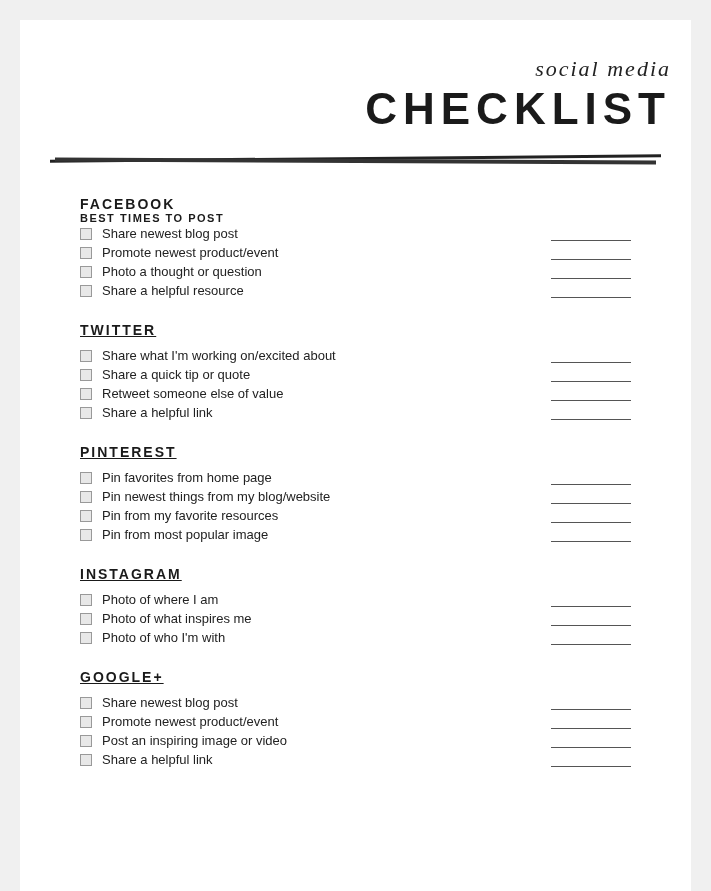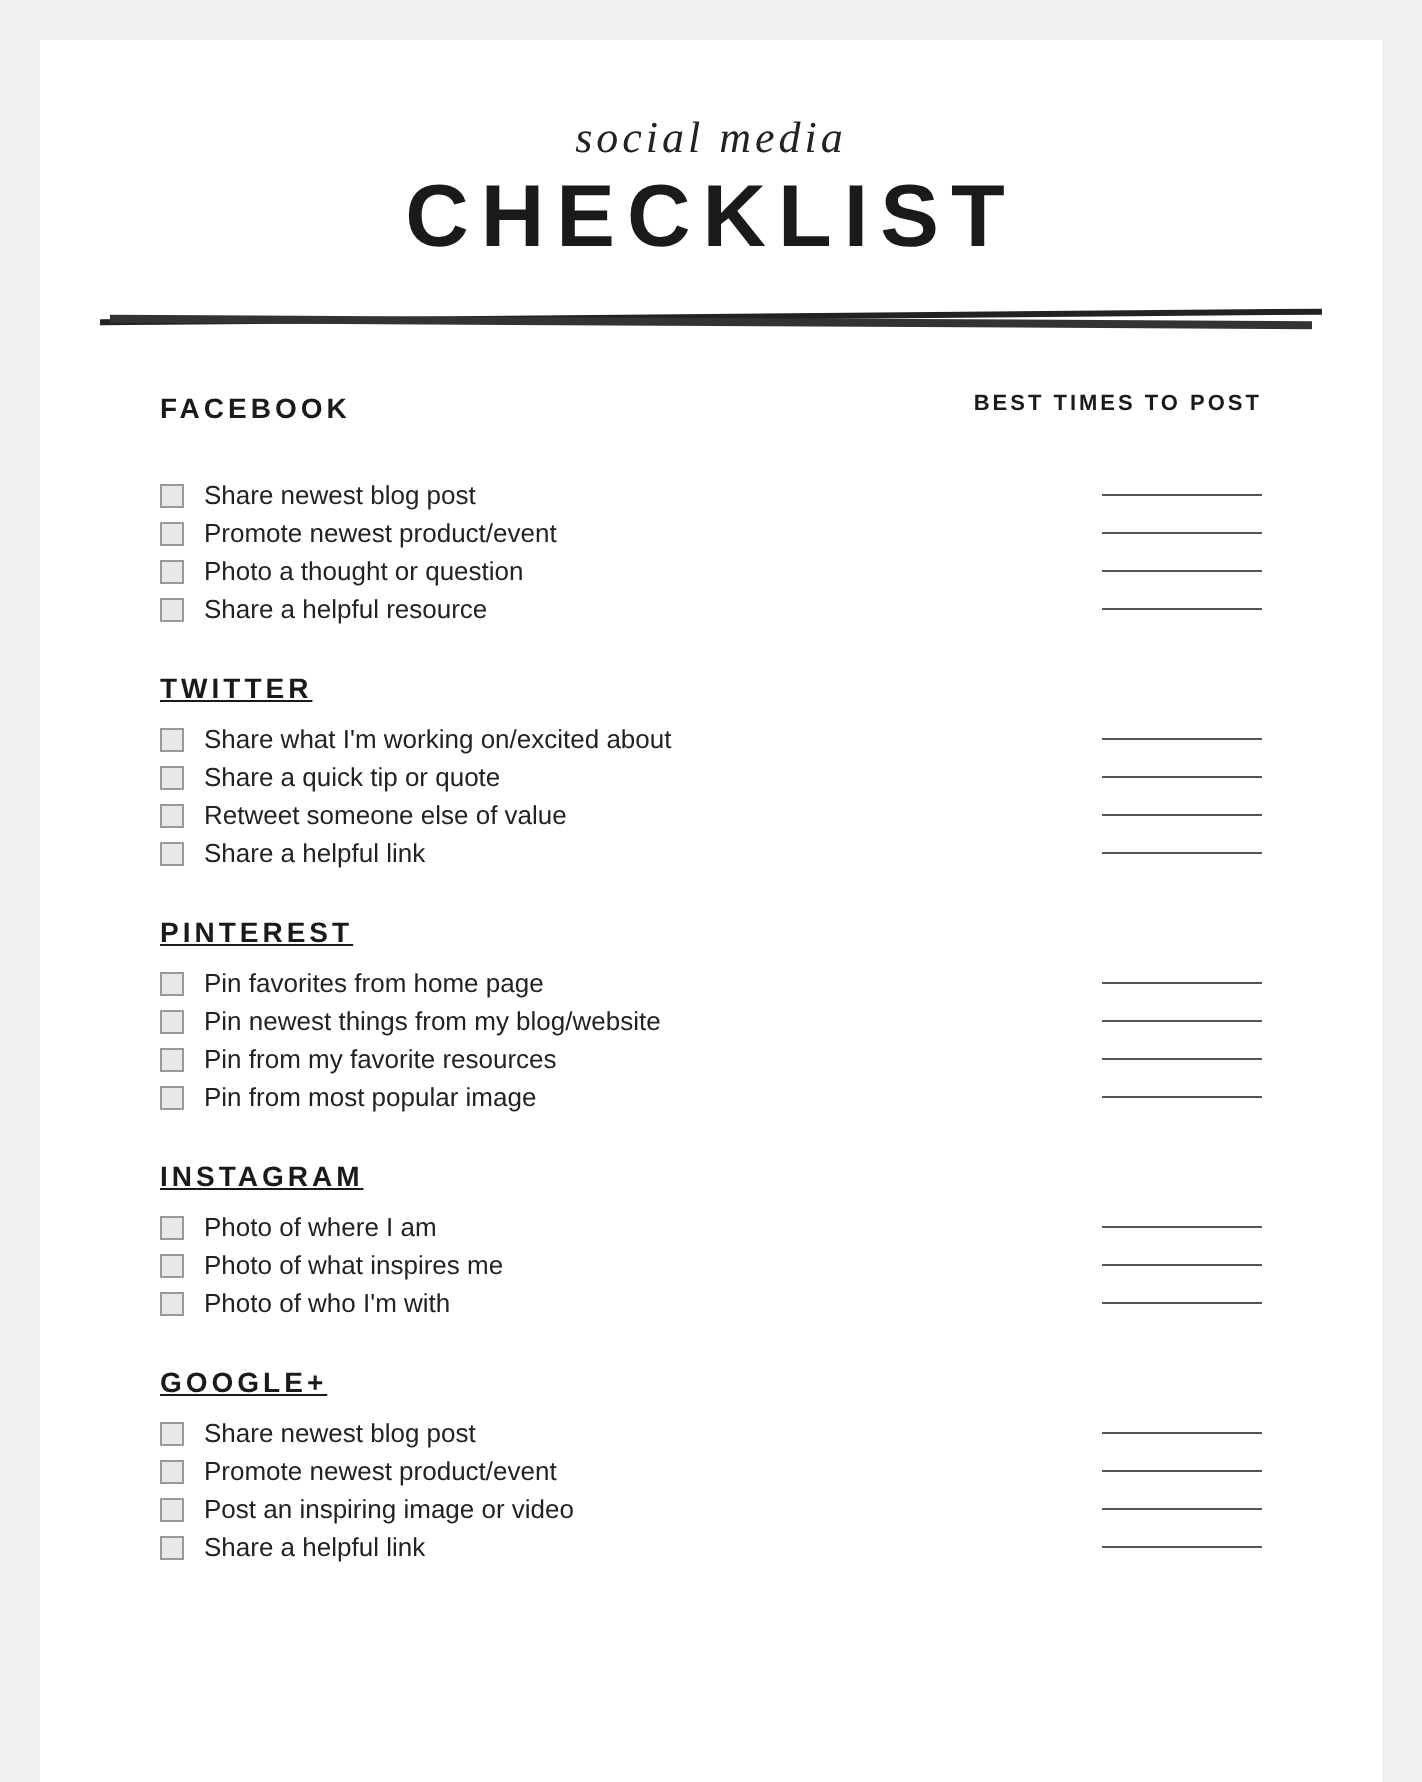--- a/index.html
+++ b/index.html
@@ -16,21 +16,21 @@
 
     .page {
       background: #fff;
       width: 711px;
       min-height: 891px;
       padding: 0;
       position: relative;
     }
 
     .header {
-      text-align: center;
+      text-align: right;
       padding: 36px 20px 0;
     }
 
     .header-script {
       font-family: 'Georgia', cursive;
       font-style: italic;
       font-size: 22px;
       letter-spacing: 2px;
       color: #222;
       display: block;
@@ -75,21 +75,22 @@
     }
 
     .content {
       padding: 10px 60px 30px 60px;
     }
 
     .two-col-header {
       display: flex;
       justify-content: space-between;
       align-items: flex-start;
-      margin-bottom: 28px;
+      margin-bottom: 2px;
+      flex-direction: column;
     }
 
     .section-title {
       font-family: Arial Black, Arial, sans-serif;
       font-size: 14px;
       font-weight: 900;
       letter-spacing: 2px;
       text-transform: uppercase;
       color: #1a1a1a;
     }
@@ -121,21 +122,21 @@
       text-decoration: underline;
     }
 
     .checklist-items {
       padding-left: 0;
       list-style: none;
     }
 
     .checklist-item {
       display: flex;
-      align-items: center;
+      align-items: flex-end;
       justify-content: space-between;
       margin-bottom: 4px;
     }
 
     .item-left {
       display: flex;
       align-items: center;
       gap: 10px;
     }
 

